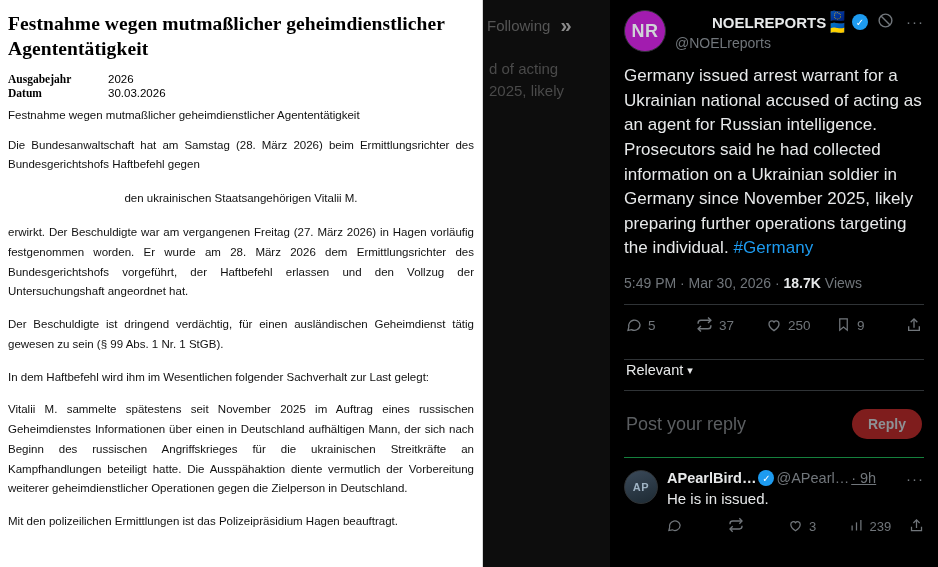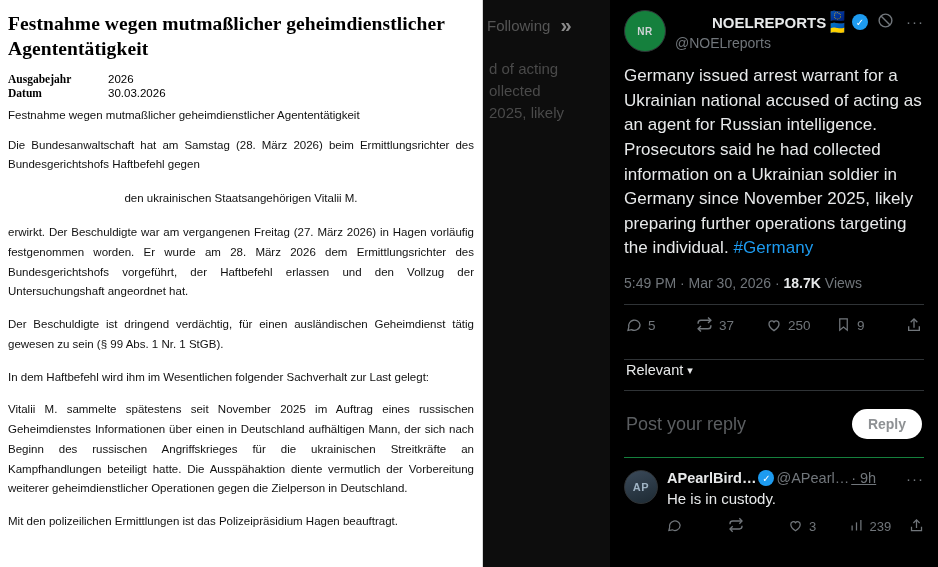--- a/index.html
+++ b/index.html
@@ -91,25 +91,25 @@
     padding: 0 14px;
     overflow: hidden;
   }
   .tw-head {
     display: flex; align-items: flex-start;
     padding-top: 10px;
     gap: 9px;
   }
   .avatar {
     width: 42px; height: 42px; border-radius: 50%;
-    background: #15803d;
+    background: #a21caf;
     border: 1px solid #2f3336;
     flex: 0 0 42px;
     display: flex; align-items: center; justify-content: center;
-    font-size: 10px; font-weight: bold; color: #cfd3d6;
+    font-size: 18px; font-weight: bold; color: #cfd3d6;
     letter-spacing: 0.5px;
   }
   .avatar.small { width: 34px; height: 34px; flex: 0 0 34px; font-size: 11px;
     background: linear-gradient(160deg,#3b4a5a,#1d2a33); color:#9fb3c4; }
   .namecol { flex: 1 1 auto; min-width: 0; }
   .name-line { display: flex; align-items: center; gap: 4px; flex-wrap: nowrap; margin-left: 37px; }
   .disp-name {
     font-weight: bold; font-size: 15px; color: #e7e9ea;
     white-space: nowrap;
   }
@@ -164,21 +164,21 @@
   .relevant-row .caret { font-size: 11px; color: #e7e9ea; }
 
   .reply-box {
     display: flex; align-items: center;
     border-top: 1px solid #2f3336;
     border-bottom: 1px solid #15803d;
     padding: 18px 2px;
   }
   .reply-ph { color: #5b5e61; font-size: 18px; flex: 1 1 auto; }
   .reply-btn {
-    background: #ffffff; color: #8e9194;
+    background: #7f1d1d; color: #8e9194;
     border-radius: 16px; padding: 7px 16px;
     font-size: 14px; font-weight: bold;
   }
 
   .reply-item { display: flex; gap: 9px; padding-top: 12px; }
   .reply-name-line { display: flex; align-items: center; gap: 2px; font-size: 14.5px; }
   .rn { font-weight: bold; color: #e7e9ea; white-space: nowrap; }
   .rh { color: #71767b; white-space: nowrap; }
   .rt { color: #71767b; white-space: nowrap; text-decoration: underline; }
   .reply-text { font-size: 15px; color: #e7e9ea; margin-top: 4px; }
@@ -218,21 +218,20 @@
     </div>
   </div>
 
   <div class="mid-strip">
     <div class="following-row">
       <span class="following-text">Following</span>
       <span class="chev">»</span>
     </div>
     <div class="mid-ghost">
       <div>d of acting</div>
-      <div>ollected</div>
       <div>2025, likely</div>
     </div>
   </div>
 
   <div class="tweet-pane">
 
     <div class="tw-head">
       <div class="avatar">NR</div>
       <div class="namecol">
         <div class="name-line">
@@ -328,21 +327,21 @@
     <div class="reply-item">
       <div class="avatar small">AP</div>
       <div class="namecol">
         <div class="reply-name-line">
           <span class="rn">APearlBird…</span>
           <span class="verified">✓</span>
           <span class="rh">@APearl…</span>
           <span class="rt">· 9h</span>
           <span class="icon-btn dots" style="margin-left:auto">···</span>
         </div>
-        <div class="reply-text">He is in custody.</div>
+        <div class="reply-text">He is in issued.</div>
         <div class="reply-actions">
           <div class="act">
             <span class="g">
               <svg width="15" height="15" viewBox="0 0 24 24" fill="none" stroke="#71767b" stroke-width="2">
                   <path d="M21 11.5a8.5 8.5 0 0 1-12.6 7.4L3 20l1.2-4.9A8.5 8.5 0 1 1 21 11.5z"></path>
                 </svg>
             </span>
             <span></span>
           </div>
           <div class="act">

